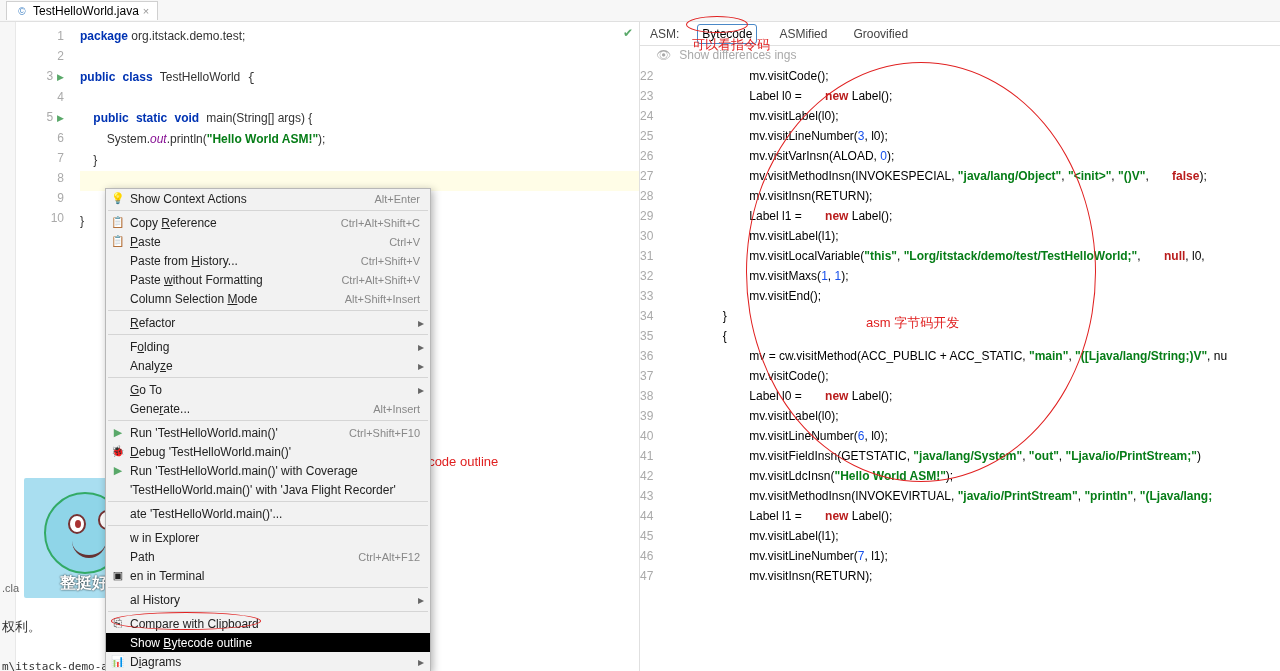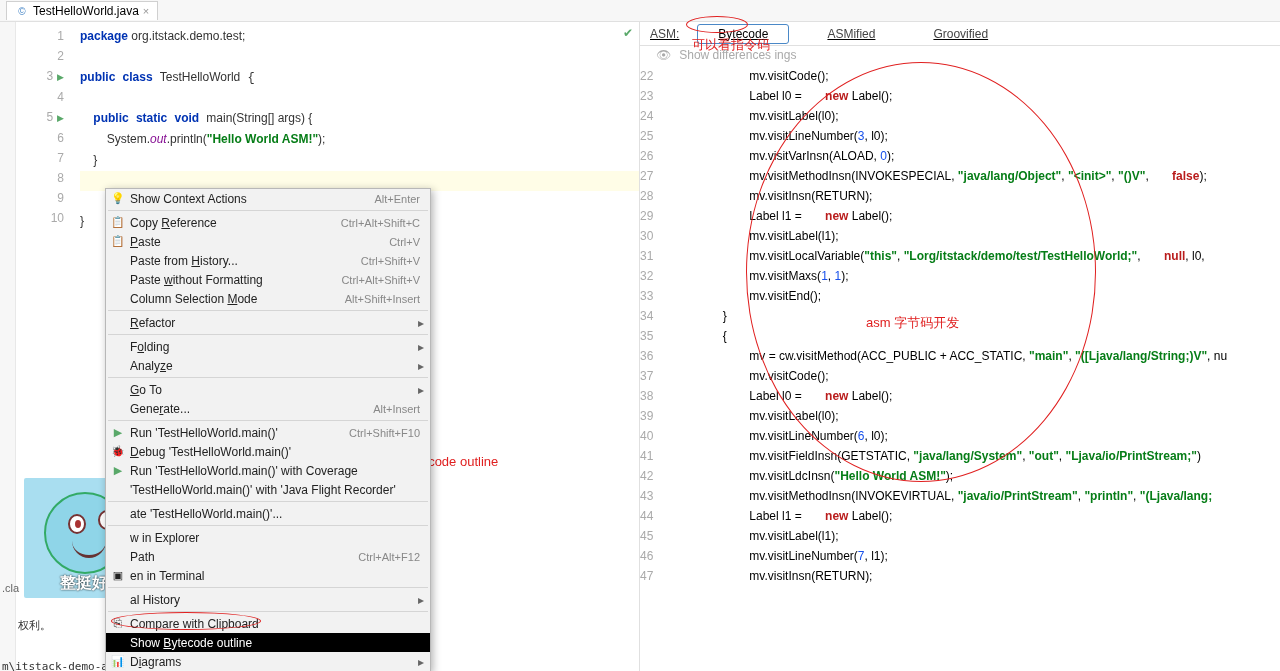--- a/index.html
+++ b/index.html
@@ -19,23 +19,23 @@
 .code-area { flex: 1; font-family: "Consolas","Courier New",monospace; font-size: 12px; line-height: 20px; padding: 4px 0 0 8px; white-space: pre; color: #333; }
 .editor-content { display: flex; margin-left: 16px; }
 .kw { color: #0033b3; font-weight: bold; }
 .str { color: #067d17; font-weight: bold; }
 .field { color: #871094; font-style: italic; }
 .cls { color: #333; }
 .line-highlight { background: #fffde7; display: block; width: 100%; }
 .check-icon { position: absolute; top: 4px; right: 6px; color: #59a869; }
 
 .right-pane { flex: 1; display: flex; flex-direction: column; }
-.asm-header { display: flex; align-items: center; height: 24px; padding: 0 10px; gap: 18px; background: #fff; border-bottom: 1px solid #e0e0e0; text-decoration: underline; }
+.asm-header { display: flex; align-items: center; height: 24px; padding: 0 10px; gap: 18px; background: #fff; border-bottom: 1px solid #e0e0e0; }
 .asm-header .asm-label { color: #444; }
-.asm-tab { color: #444; cursor: pointer; padding: 2px 20px; }
+.asm-tab { color: #444; cursor: pointer; padding: 2px 4px; }
 .asm-tab.active { border: 1px solid #4a88c7; border-radius: 3px; color: #000; }
 .asm-sub { display: flex; align-items: center; color: #aaa; font-size: 11px; padding: 2px 16px; gap: 8px; }
 .asm-gutter { color: #aaa; width: 44px; }
 .asm-content { display: flex; font-family: "Consolas","Courier New",monospace; font-size: 12px; line-height: 20px; padding: 2px 0; flex: 1; overflow: hidden; }
 .asm-code { padding-left: 12px; white-space: pre; flex: 1; }
 .asm-code .n { color: #1750eb; }
 .asm-code .s { color: #067d17; font-weight: bold; }
 .asm-code .k { color: #b91c1c; font-weight: bold; margin-left: 20px; }
 
 .ctx-menu { position: absolute; top: 188px; left: 105px; width: 326px; background: #f2f2f2; border: 1px solid #b8b8b8; box-shadow: 2px 2px 8px rgba(0,0,0,0.3); z-index: 10; }
@@ -58,21 +58,21 @@
 .squirtle .eye1::after { content: ""; position: absolute; left: 5px; top: 4px; width: 6px; height: 8px; background: #a33; border-radius: 50%; }
 .squirtle .eye2 { position: absolute; left: 74px; top: 32px; width: 18px; height: 20px; background: #fff; border-radius: 50%; border: 2px solid #733; }
 .squirtle .eye2::after { content: ""; position: absolute; left: 5px; top: 4px; width: 6px; height: 8px; background: #a33; border-radius: 50%; }
 .squirtle .mouth { position: absolute; left: 48px; top: 60px; width: 34px; height: 20px; border-bottom: 3px solid #633; border-radius: 0 0 20px 20px; }
 .squirtle .caption { position: absolute; bottom: 4px; width: 100%; text-align: center; color: #fff; font-size: 16px; font-weight: bold; text-shadow: 0 0 2px #000; }
 
 .red-circle-btn { position: absolute; left: 686px; top: 16px; width: 62px; height: 17px; border: 1.5px solid #e02020; border-radius: 50%; pointer-events: none; }
 .red-arc { position: absolute; left: 746px; top: 62px; width: 350px; height: 420px; border: 1.5px solid #e02020; border-radius: 50%; pointer-events: none; }
 .red-circle-menu { position: absolute; left: 111px; top: 612px; width: 150px; height: 18px; border: 1.5px solid #e02020; border-radius: 50%; pointer-events: none; z-index: 20; }
 
-.bottom-text { position: absolute; left: 18px; top: 618px; color: #333; font-size: 11px; }
+.bottom-text { position: absolute; left: 2px; top: 618px; color: #333; font-size: 13px; }
 .bottom-text3 { position: absolute; left: 2px; top: 660px; font-family: monospace; font-size: 11px; color: #333; }
 .cls-label { position: absolute; left: 2px; top: 582px; color: #666; font-size: 11px; }
 </style>
 </head>
 <body>
 
 <div class="tab-bar">
   <div class="file-tab">
     <span class="java-icon">©</span>
     <span>TestHelloWorld.java</span>

